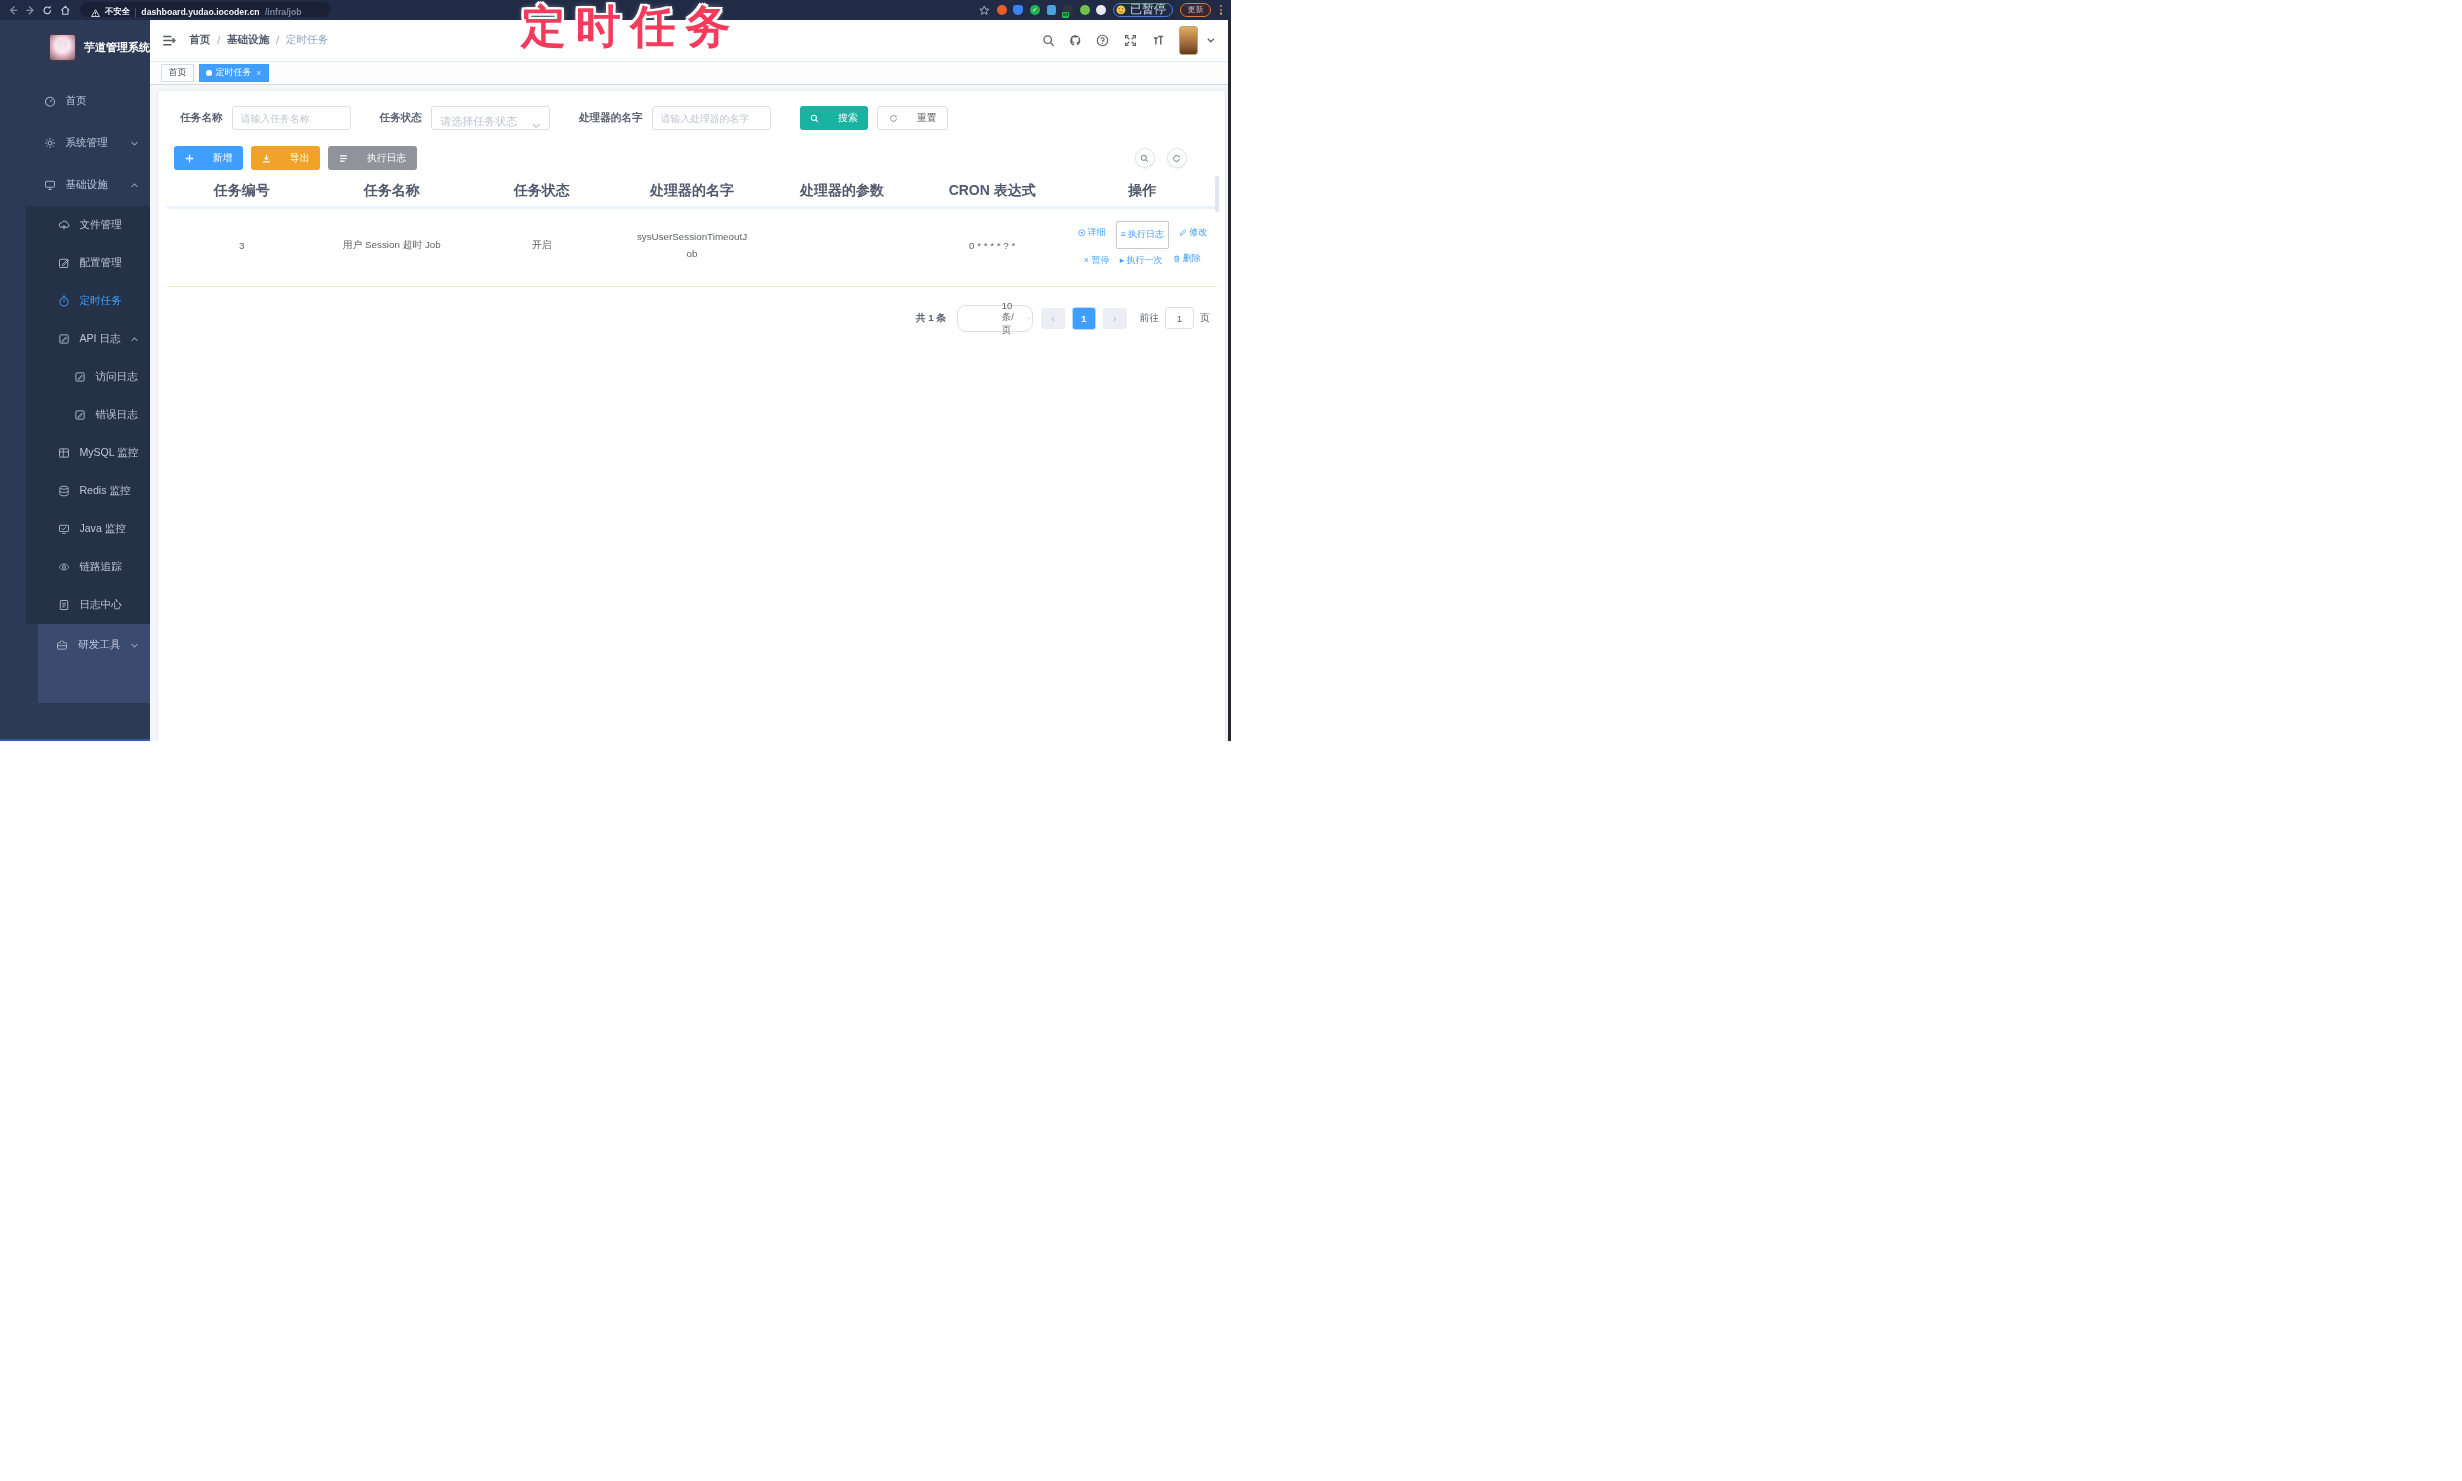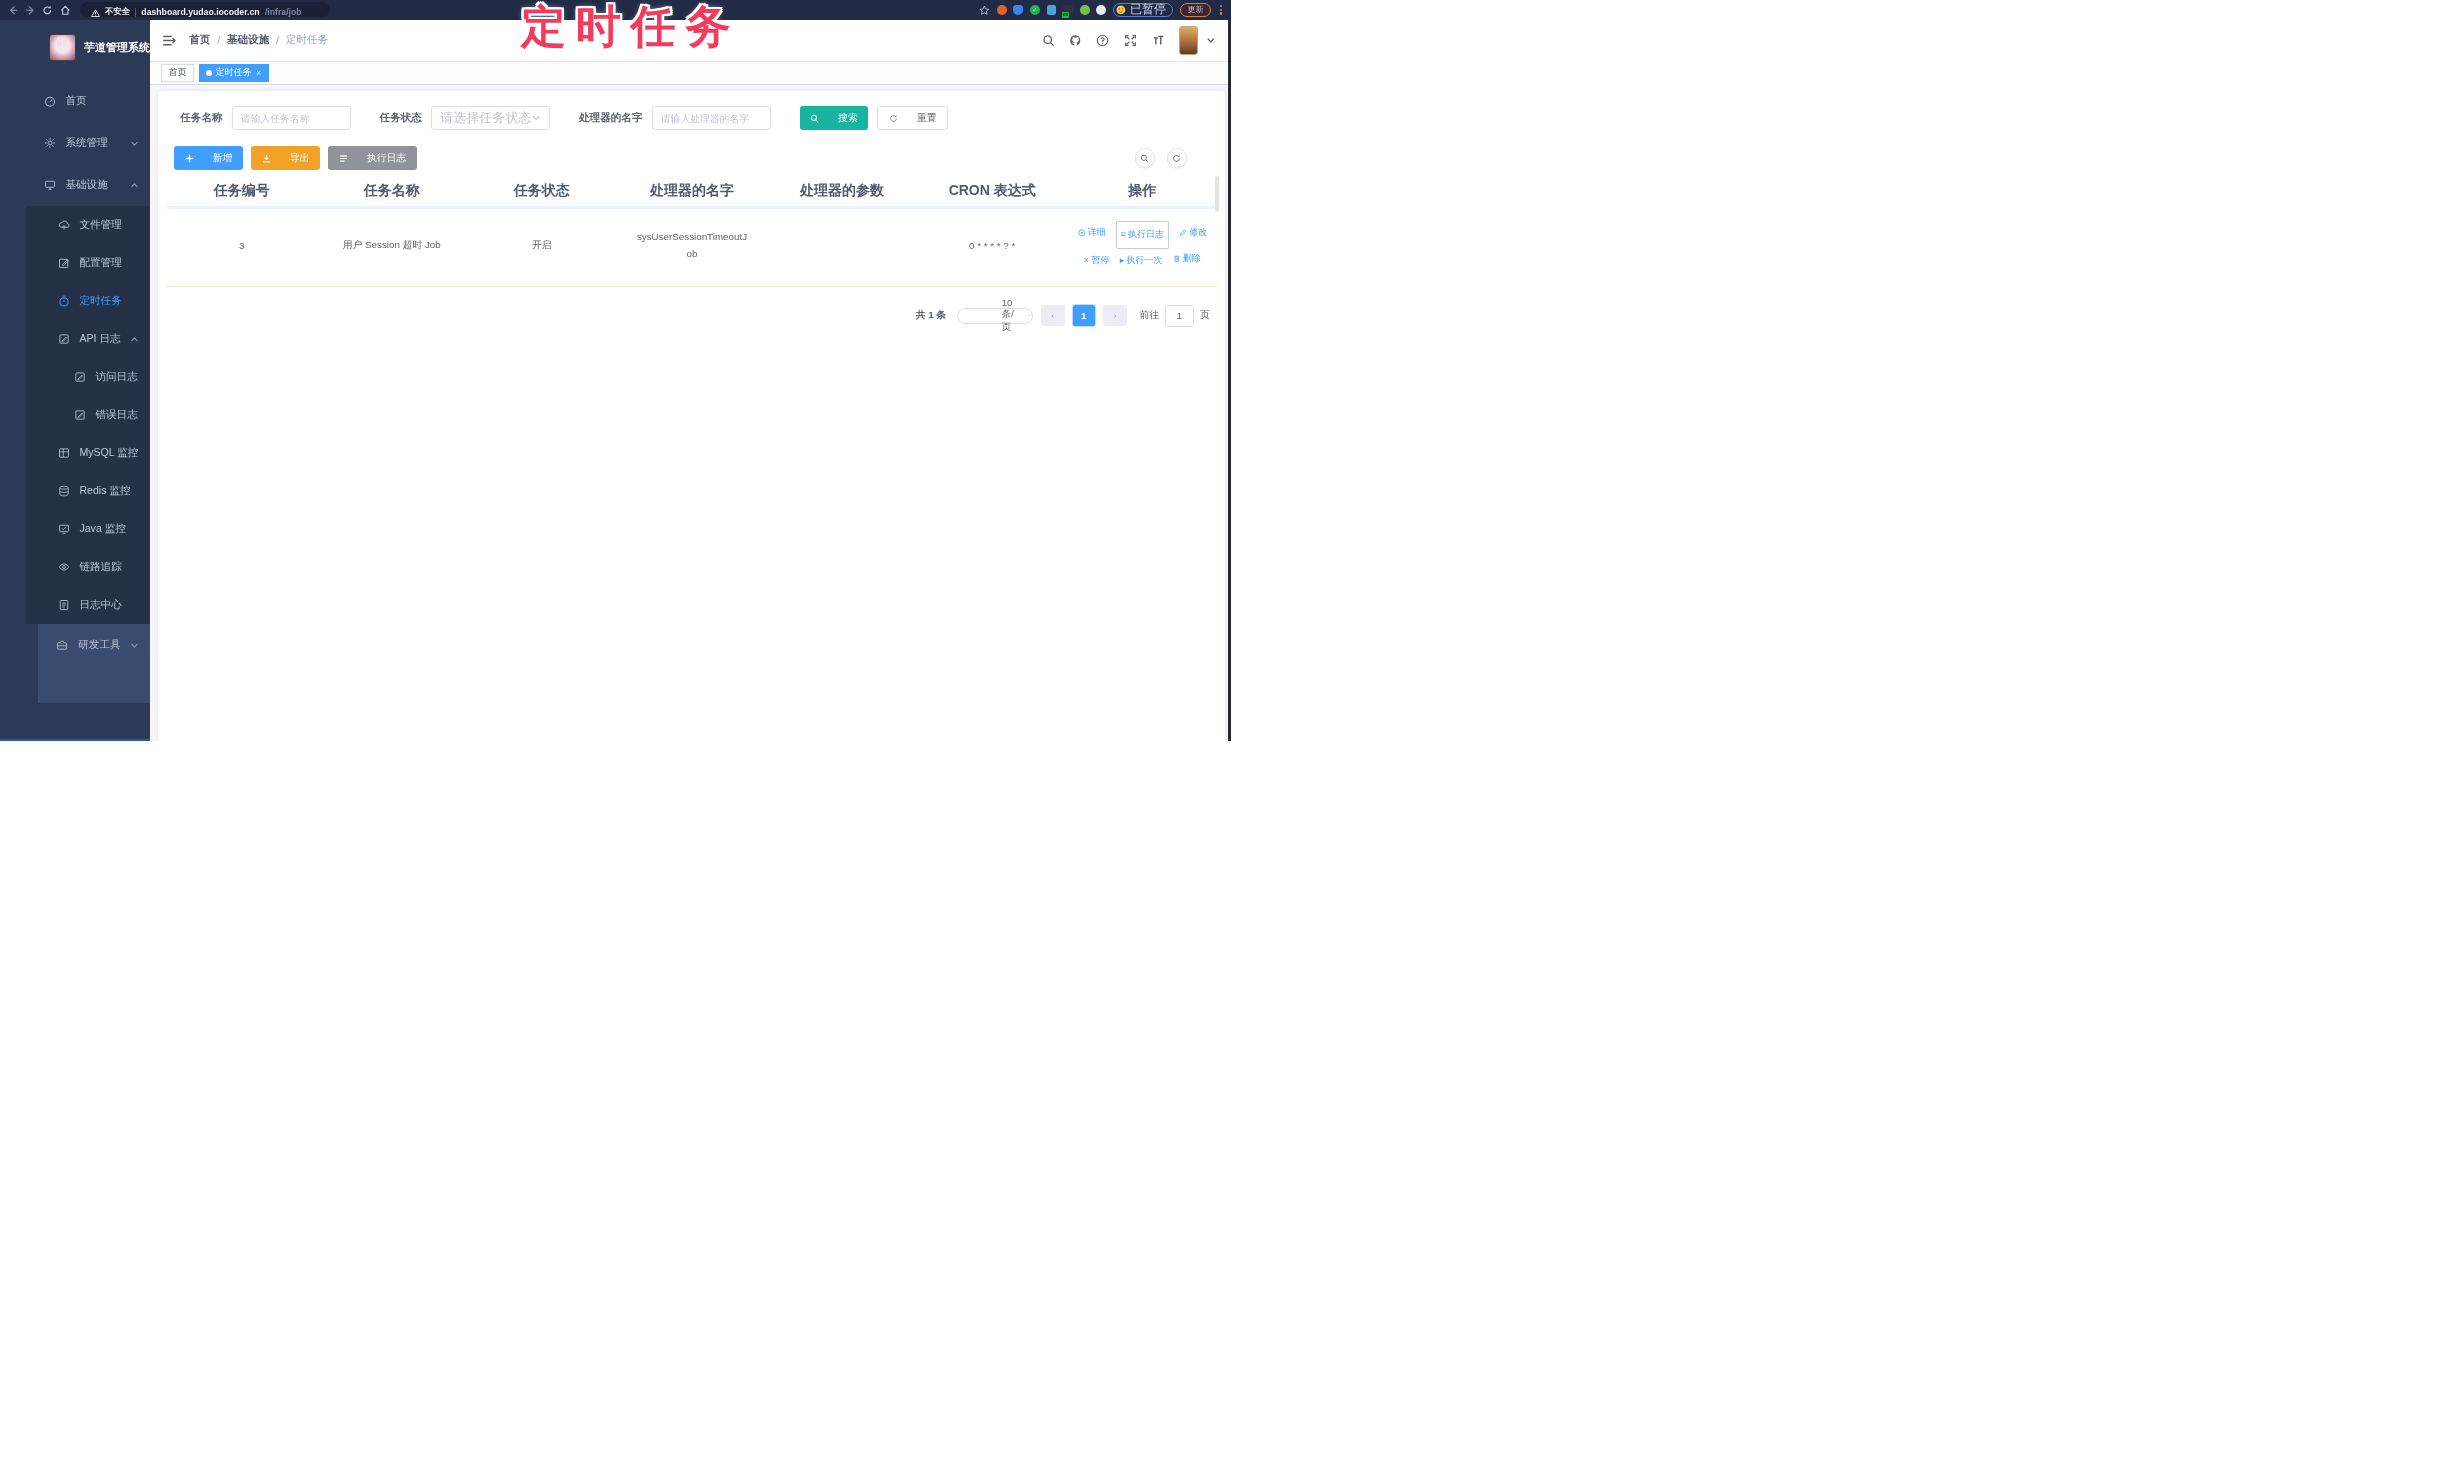--- a/index.html
+++ b/index.html
@@ -91,21 +91,21 @@
   .card { background:#fff; border-radius:3px; box-shadow:0 0.8px 3.8px rgba(0,21,41,.09); height:100%;
     padding:13.6px 7.6px 0 9px; position:relative; }
 
   
   .filter-row { display:flex; align-items:center; margin:1.5px 0 16.7px 13.6px; }
   .f-label { font-size:10.6px; font-weight:bold; color:#5c6270; margin-right:9px; white-space:nowrap; }
   .inp { width:119px; height:23.5px; border:0.8px solid #dcdfe6; border-radius:3px; padding:0 8.3px;
     font-size:9.8px; color:#606266; outline:none; background:#fff; }
   .inp::placeholder { color:#bfc5cf; }
   .sel { width:119px; height:23.5px; border:0.8px solid #dcdfe6; border-radius:3px; padding:0 8.3px;
-    display:flex; align-items:center; justify-content:space-between; color:#bfc5cf; font-size:13px;
+    display:flex; align-items:flex-end; justify-content:space-between; color:#bfc5cf; font-size:11px;
     cursor:pointer; background:#fff; }
   .sel .sc { width:8.3px; height:5.3px; color:#c0c4cc; }
   .gap36 { width:29px; } .gap12 { width:9px; }
   .btn { height:23.5px; border-radius:3px; border:none; font-size:9.8px; display:inline-flex;
     align-items:center; gap:19px; padding:0 10.6px; cursor:pointer; white-space:nowrap; }
   .btn .bic { width:9px; height:9px; }
   .btn-search { background:#18b3a1; color:#fff; }
   .btn-reset { background:#fff; color:#606266; border:0.8px solid #dcdfe6; }
 
   
@@ -132,21 +132,21 @@
   .act-line { line-height:2.2; }
   .hl-box { background:#fff; border:0.8px solid #c8cbd2; border-radius:1.5px; padding:3px 3.8px;
     box-shadow:0 0 0 2.3px #fbfbfc; }
   .tbl-scroll { position:absolute; right:6px; top:85px; width:3.8px; height:36px; background:#e3e4e9;
     border-radius:2.3px; }
 
   
   .pagination { display:flex; align-items:center; justify-content:flex-end; gap:8.3px;
     margin:18px 7.6px 0 0; font-size:9.8px; color:#5c6270; }
   .pg-total { font-weight:bold; margin-right:2.3px; }
-  .pg-size { width:76px; height:16px; border:0.8px solid #dcdfe6; border-radius:9px; display:flex;
+  .pg-size { width:76px; height:27px; border:0.8px solid #dcdfe6; border-radius:9px; display:flex;
     align-items:center; justify-content:center; gap:7.6px; color:#606266; font-size:9.5px; cursor:pointer;padding-left:44px; }
   .pg-size .sc { width:7.6px; height:4.5px; color:#c0c4cc; }
   .pg-btn { width:23.5px; height:21px; border-radius:2.3px; background:#ecedf5; color:#a9aebc;
     display:flex; align-items:center; justify-content:center; font-size:9.8px; cursor:pointer; border:none; }
   .pg-cur { width:22px; height:21px; border-radius:2.3px; background:#409eff; color:#fff; font-weight:bold;
     display:flex; align-items:center; justify-content:center; font-size:9.8px; cursor:pointer;
     box-shadow:0 0 0 0.8px #9fd0ff; }
   .pg-goto { display:flex; align-items:center; gap:6px; margin-left:4.5px; }
   .pg-input { width:29px; height:22px; border:0.8px solid #dcdfe6; border-radius:3px; text-align:center;
     font-size:9.8px; color:#606266; outline:none; }

